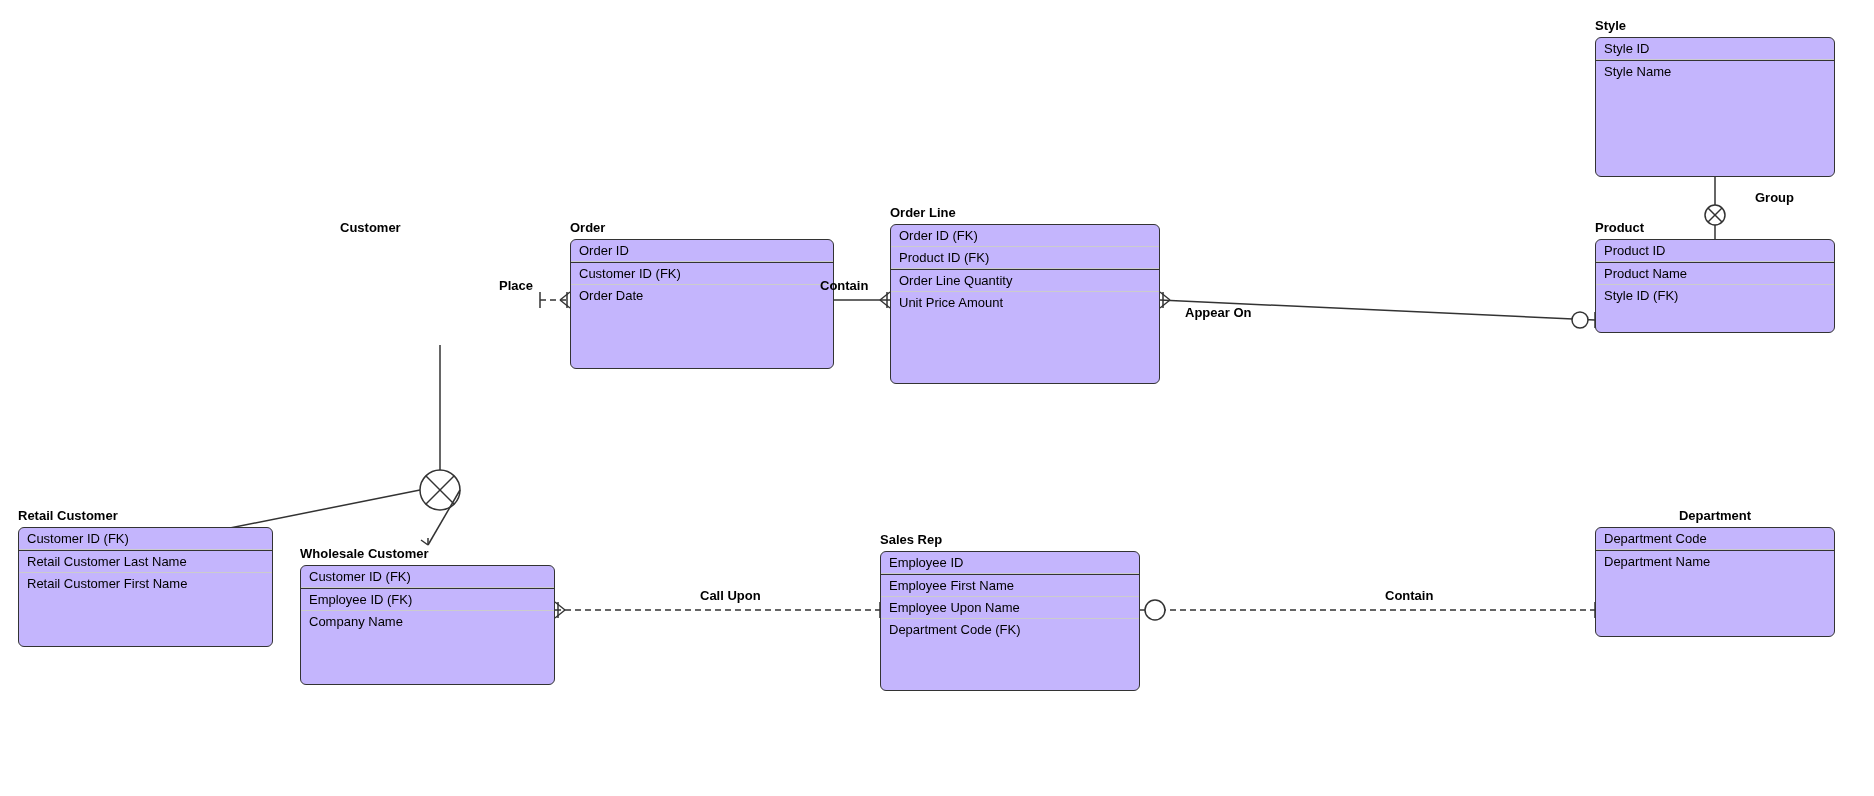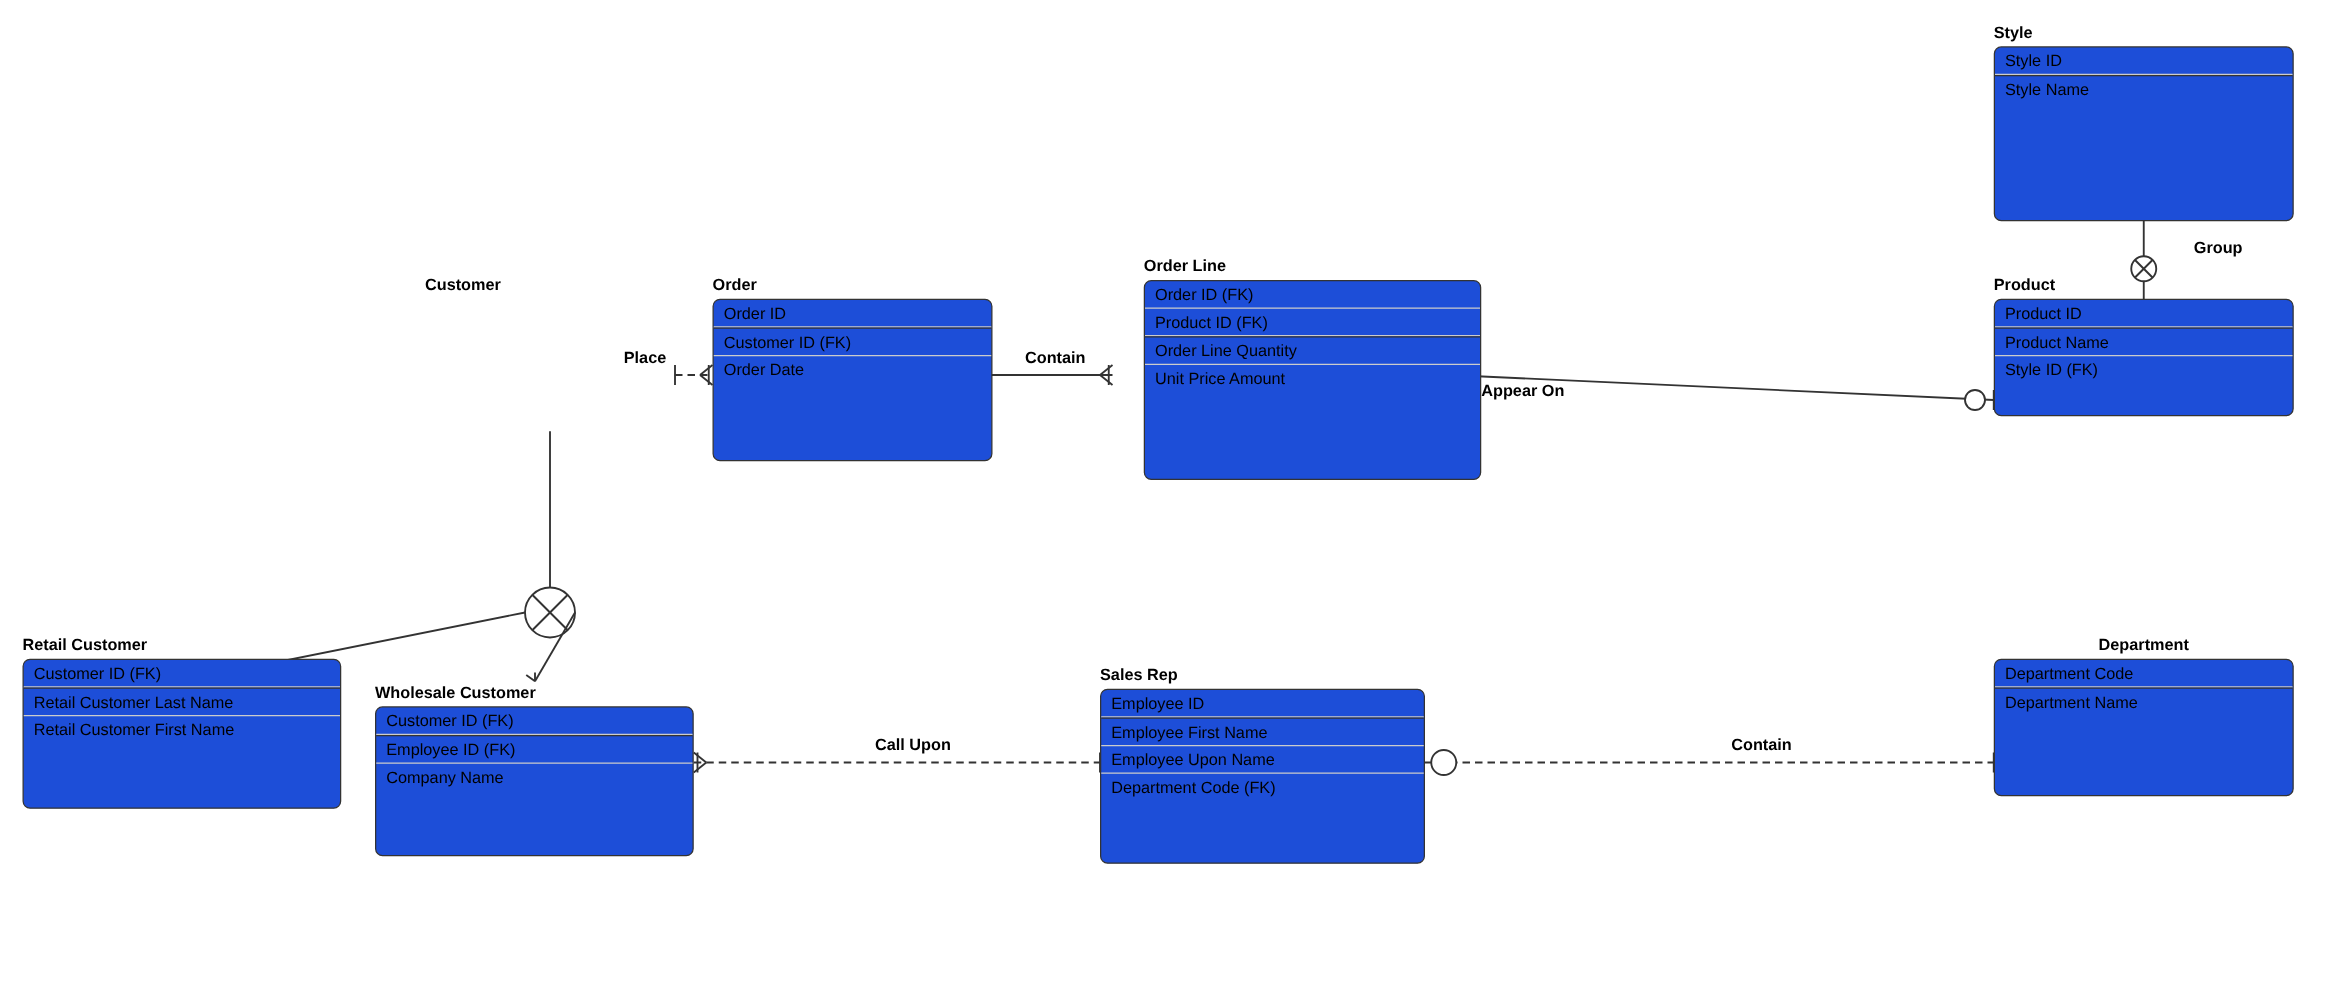--- a/index.html
+++ b/index.html
@@ -13,21 +13,21 @@
       position: relative;
     }
     .diagram {
       position: relative;
       width: 1874px;
       height: 796px;
     }
     .entity-box {
       position: absolute;
       border: 1px solid #333;
-      background: #1d4ed8;
+      background: #c4b5fd;
       border-radius: 8px;
     }
     .attr-row {
       padding: 3px 8px;
       border-bottom: 1px solid #ccc;
       white-space: nowrap;
     }
     .attr-row:last-child {
       border-bottom: none;
     }
@@ -155,31 +155,31 @@
   <div class="rel-label" style="left:1755px; top:190px;">Group</div>
 
   <div style="position:absolute; left:340px; top:220px; width:200px;">
     <div style="font-weight:bold; margin-bottom:4px;">Customer</div>
   </div>
 
   <div class="rel-label" style="left:499px; top:278px;">Place</div>
 
   <div style="position:absolute; left:570px; top:220px; width:220px;">
     <div style="font-weight:bold; margin-bottom:4px;">Order</div>
-    <div class="entity-box" style="position:relative; width:224px; height:130px; left:0; top:0; border-radius:6px;">
+    <div class="entity-box" style="position:relative; width:264px; height:130px; left:0; top:0; border-radius:6px;">
       <div class="attr-row">Order ID</div>
       <div class="attr-divider"></div>
       <div class="attr-row">Customer ID (FK)</div>
       <div class="attr-row">Order Date</div>
     </div>
   </div>
 
   <div class="rel-label" style="left:820px; top:278px;">Contain</div>
 
-  <div style="position:absolute; left:890px; top:205px; width:270px;margin-left:25px;">
+  <div style="position:absolute; left:890px; top:205px; width:270px;">
     <div style="font-weight:bold; margin-bottom:4px;">Order Line</div>
     <div class="entity-box" style="position:relative; width:270px; height:160px; left:0; top:0; border-radius:6px;">
       <div class="attr-row">Order ID (FK)</div>
       <div class="attr-row">Product ID (FK)</div>
       <div class="attr-divider"></div>
       <div class="attr-row">Order Line Quantity</div>
       <div class="attr-row">Unit Price Amount</div>
     </div>
   </div>
 

